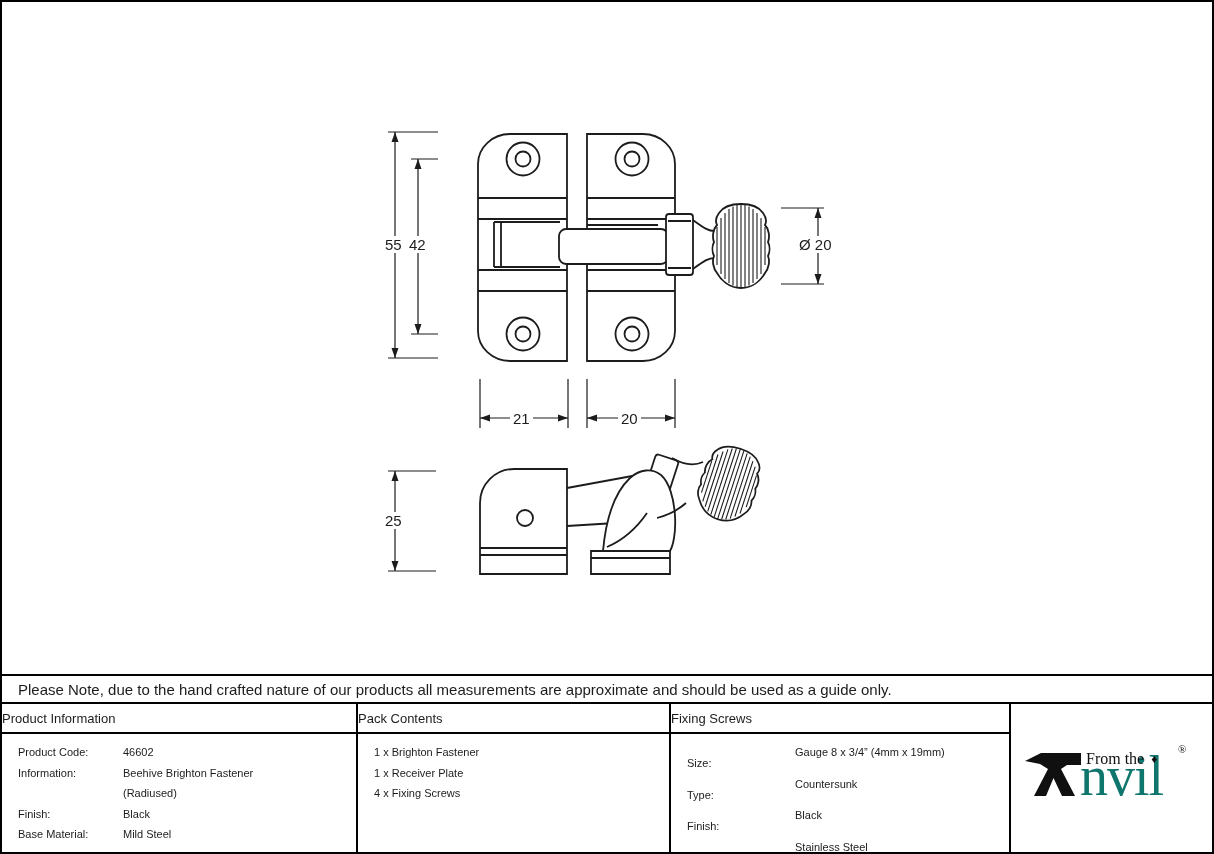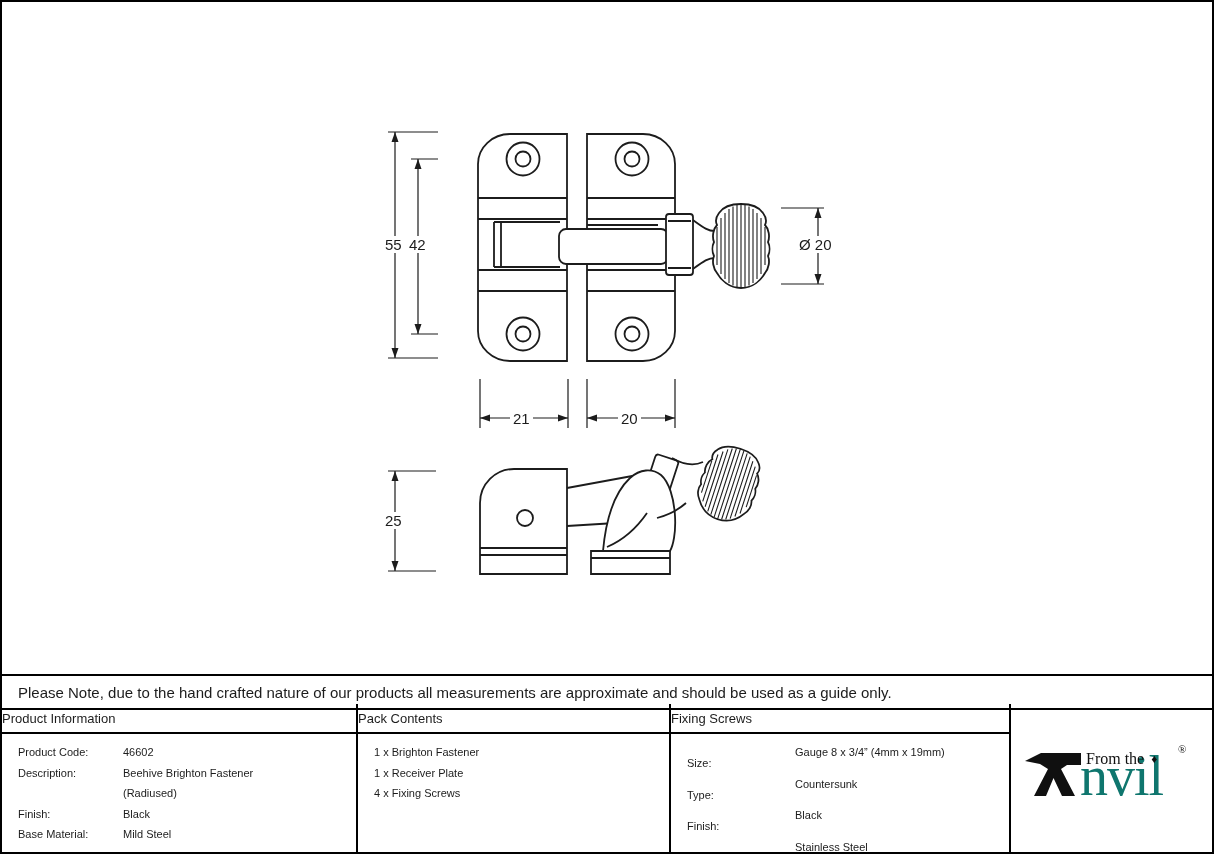--- a/index.html
+++ b/index.html
@@ -20,21 +20,21 @@
   .dlabel {
     position:absolute;
     background:#fff;
     font-size:15px; line-height:17px;
     padding:0 3px;
     color:#1c1c1c;
     white-space:nowrap;
   }
   
   .note-row {
-    position:absolute; left:0; right:0; top:672px; height:36px;
+    position:absolute; left:0; right:0; top:672px; height:30px;
     border-top:2px solid #000; border-bottom:2px solid #000;
     display:flex; align-items:center;
     padding-left:16px;
     font-size:15px;
   }
   .spec-table {
     position:absolute; left:0; right:0; top:702px; bottom:0;
     display:grid;
     grid-template-columns:356px 313px 340px 1fr;
     grid-template-rows:30px 1fr;
@@ -187,21 +187,21 @@
         <span class="logo-reg">®</span>
       </div>
     </div>
 
     <div class="bcell col1">
       <div class="kv">
           <span class="k">Product Code:</span>
           <span class="v">46602</span>
         </div>
       <div class="kv">
-          <span class="k">Description:</span>
+          <span class="k">Information:</span>
           <span class="v">Beehive Brighton Fastener</span>
         </div>
       <div class="kv">
           <span class="k"></span>
           <span class="v">(Radiused)</span>
         </div>
       <div class="kv">
           <span class="k">Finish:</span>
           <span class="v">Black</span>
         </div>

